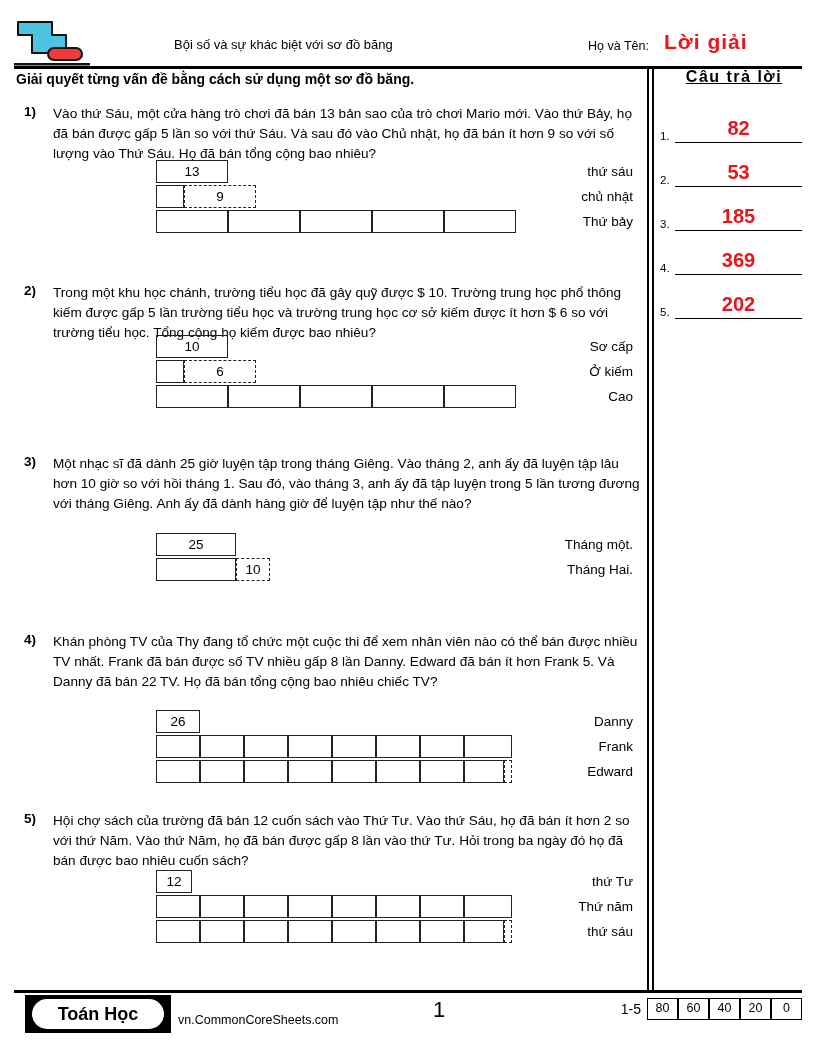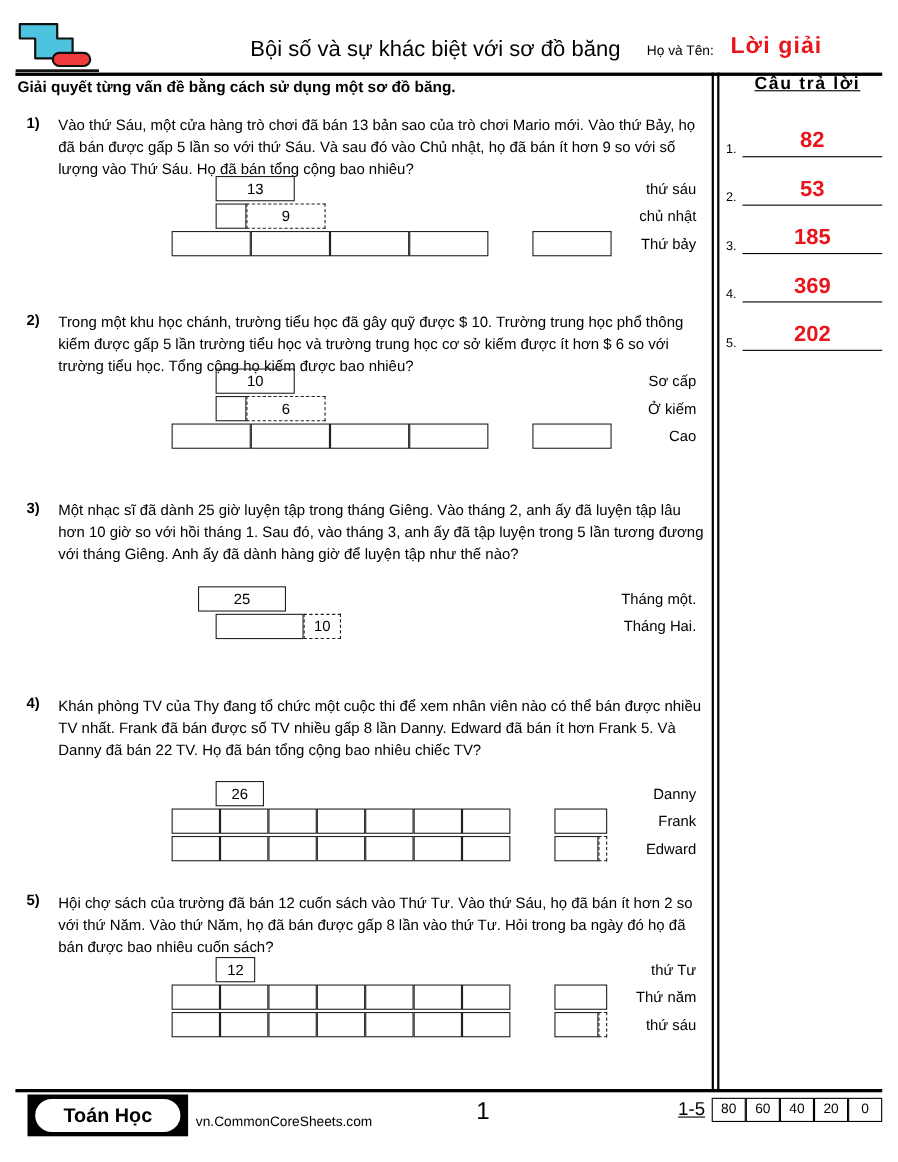--- a/index.html
+++ b/index.html
@@ -31,22 +31,22 @@
   }
   .logo {
     position: absolute;
     left: 0; top: 0;
     width: 76px; height: 48px;
   }
   .header-title {
     position: absolute;
     left: 160px; top: 18px;
     width: 390px;
-    text-align: right;
-    font-size: 20px;
+    text-align: left;
+    font-size: 13px;
     line-height: 18px;
     white-space: nowrap;
   }
   .name-label {
     position: absolute;
     left: 574px; top: 21px;
     font-size: 12.5px;
     white-space: nowrap;
   }
   .name-value {
@@ -182,21 +182,21 @@
     border-right-width: 0.8px;
     border-left-width: 0.8px;
     box-sizing: border-box;
     height: 23px;
     display: flex;
     align-items: center;
     justify-content: center;
     font-size: 13.5px;
   }
   .cell.first { border-left-width: 1.6px; }
-  .cell.last  { border-right-width: 1.6px; margin-left: 40px; }
+  .cell.last  { border-right-width: 1.6px; }
   .cell.dashed {
     border: 1.6px dashed #222;
     border-left-width: 1.6px;
   }
 
   
   .rule-bottom {
     position: absolute;
     left: 14px; top: 990px;
     width: 788px; height: 3px;
@@ -240,24 +240,23 @@
     font-size: 22px;
   }
   .scale {
     position: absolute;
     right: 0; top: 5px;
     display: flex;
     align-items: stretch;
     height: 22px;
   }
   .scale-label {
-    font-size: 17px;
+    font-size: 14px;
     line-height: 22px;
     padding-right: 6px;
-    text-decoration: underline;
   }
   .scale-box {
     border: 1.5px solid #000;
     border-right-width: 0.8px;
     border-left-width: 0.8px;
     box-sizing: border-box;
     width: 31px;
     text-align: center;
     font-size: 12.5px;
     line-height: 19px;
@@ -381,21 +380,21 @@
     </div>
   </div>
 
   <div class="problem" style="top:454px">
     <div class="prob-num">3)</div>
     <div class="prob-text">Một nhạc sĩ đã dành 25 giờ luyện tập trong tháng Giêng. Vào tháng 2, anh ấy đã luyện tập lâu hơn 10 giờ so với hồi tháng 1. Sau đó, vào tháng 3, anh ấy đã tập luyện trong 5 lần tương đương với tháng Giêng. Anh ấy đã dành hàng giờ để luyện tập như thế nào?</div>
   </div>
   <div class="diagram" style="left:16px; top:533px">
     <div class="dia-row">
       <span class="dia-label">Tháng một.</span>
-      <div class="bar" style="left:124px">
+      <div class="bar" style="left:140px">
         <div class="cell first last" style="width:80px">25</div>
       </div>
     </div>
     <div class="dia-row">
       <span class="dia-label">Tháng Hai.</span>
       <div class="bar" style="left:140px">
         <div class="cell first last" style="width:80px"></div>
         <div class="cell dashed" style="width:34px">10</div>
       </div>
     </div>

